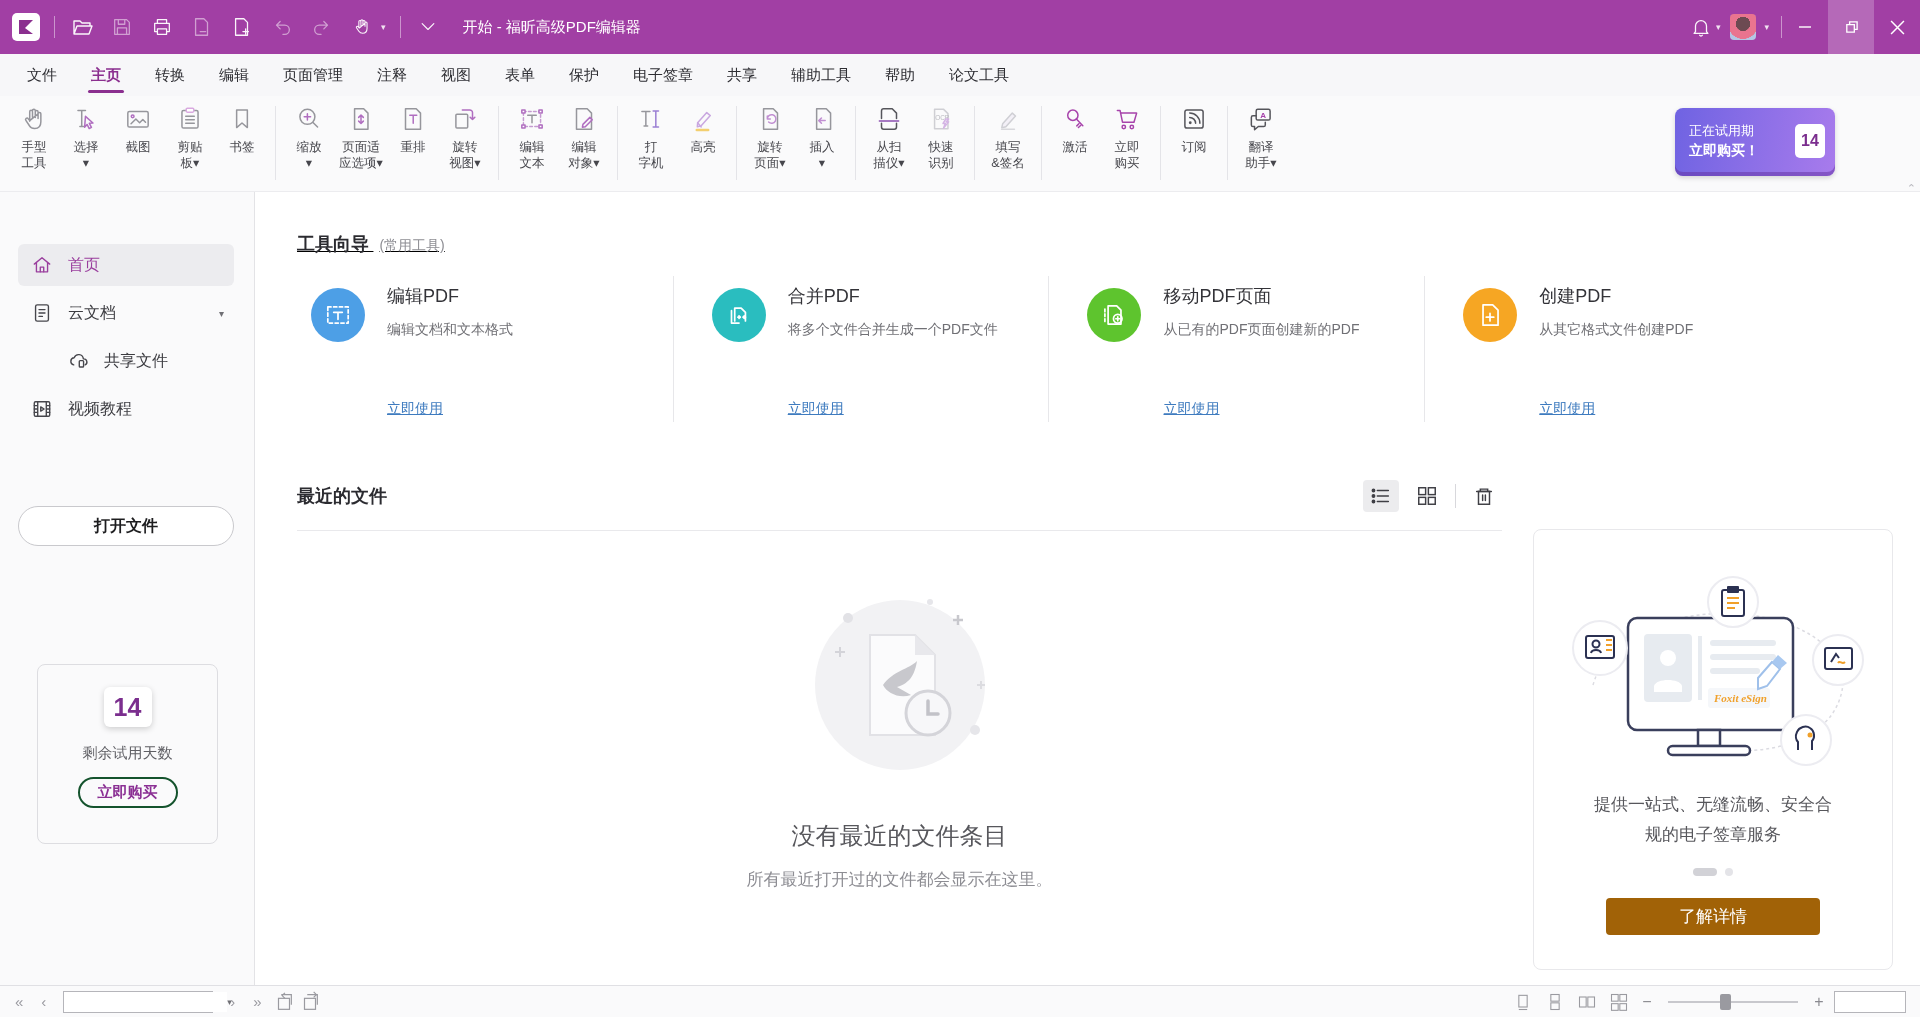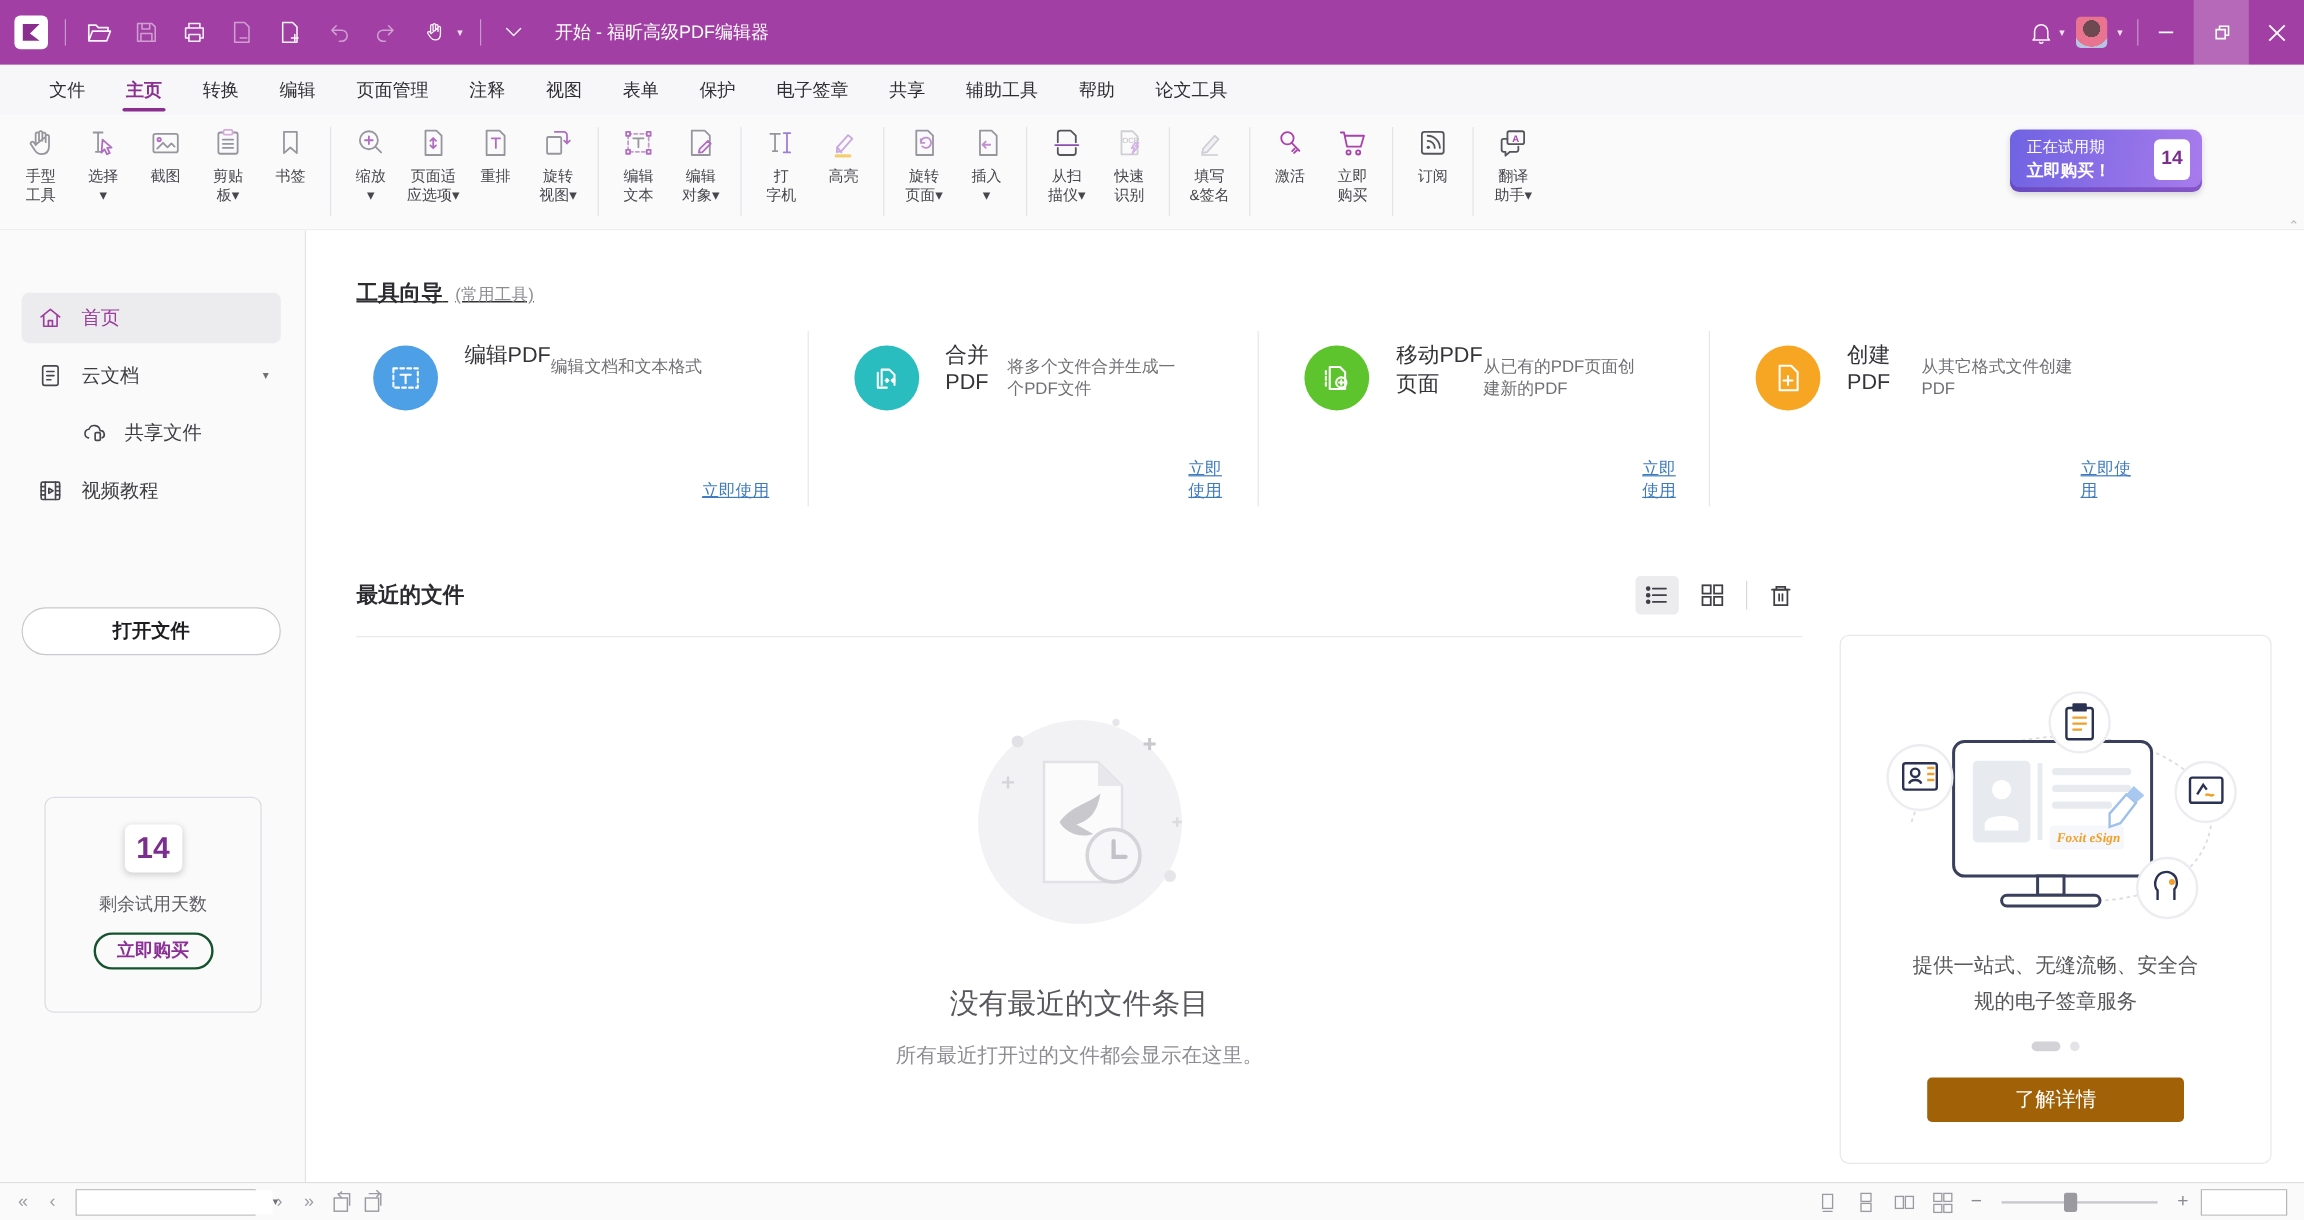--- a/index.html
+++ b/index.html
@@ -25,36 +25,36 @@
   .tb-search input::placeholder { color:rgba(255,255,255,.92); }
   .tb-right { position:absolute; right:0; top:0; height:54px; display:flex; align-items:center; }
   .avatar { width:26px; height:26px; border-radius:4px;
     background:radial-gradient(circle at 50% 38%, #6d4a52 0 34%, #e9748f 35% 72%, #b4c6e4 73%); }
   .win-btn { width:46px; height:54px; display:flex; align-items:center; justify-content:center; color:#fff; }
   .win-btn.max { background:rgba(255,255,255,.22); }
   .win-btn svg { stroke:#fff; fill:none; stroke-width:1.4; }
 
   
   .menubar { position:absolute; left:0; top:54px; width:1920px; height:42px; background:#f7f7f9;
-    display:flex; align-items:center; padding-left:24px; }
+    display:flex; align-items:center; padding-left:10px; }
   .menu-item { font-size:15px; color:#2e2e33; padding:0 17px; height:42px; display:flex;
     align-items:center; position:relative; cursor:default; }
   .menu-item.active { color:#8b2f8f; font-weight:bold; }
   .menu-item.active::after { content:""; position:absolute; left:14px; right:14px; bottom:3px;
     height:3px; background:#8b2f8f; border-radius:2px; }
 
   
   .ribbon { position:absolute; left:0; top:96px; width:1920px; height:96px; background:#fafafb;
     border-bottom:1px solid #ececef; display:flex; align-items:flex-start; padding:8px 0 0 8px; }
   .rbtn { min-width:52px; padding:0 3px; display:flex; flex-direction:column; align-items:center; gap:5px; }
   .rbtn .rlabel { font-size:12.5px; line-height:16px; color:#46464c; text-align:center; white-space:pre-line; }
   .rbtn svg { display:block; }
   .rsep { width:1px; height:74px; background:#e4e4e8; margin:2px 7px 0 7px; flex:none; }
 
-  .trial-badge { position:absolute; right:85px; top:108px; width:160px; height:52px; border-radius:8px;
+  .trial-badge { position:absolute; right:85px; top:108px; width:160px; height:68px; border-radius:8px;
     background:linear-gradient(100deg,#6f63e2,#a87bec); box-shadow:inset 0 -4px 0 rgba(98,48,160,.5), 0 2px 5px rgba(0,0,0,.15);
     display:flex; align-items:center; padding:0 10px 2px 14px; color:#fff; }
   .trial-badge .tlines { flex:1; }
   .trial-badge .t1 { font-size:13px; }
   .trial-badge .t2 { font-size:14px; font-weight:bold; margin-top:2px; }
   .trial-badge .tdays { width:30px; height:34px; background:#fff; border-radius:5px; color:#7b2e8e;
     font-weight:bold; font-size:16px; display:flex; align-items:center; justify-content:center; }
 
   .scroll-hint { position:absolute; right:4px; top:182px; color:#b9b9bf; font-size:11px; }
 
@@ -86,21 +86,21 @@
   .content { position:absolute; left:255px; top:192px; width:1665px; height:793px; background:#fff; }
   .sec-tools { position:absolute; left:42px; top:40px;text-decoration:underline; }
   .sec-title { font-size:18px; font-weight:bold; color:#2b2b30; display:inline; }
   .sec-sub { font-size:14px; color:#8d8d93; margin-left:6px; }
   .cards { position:absolute; left:42px; top:84px; width:1503px; display:flex; }
   .card { width:376px; padding:8px 18px 0 14px; display:flex; gap:22px; height:146px; position:relative; }
   .card + .card { border-left:1px solid #e7e7ea; padding-left:38px; }
   .card .circ { width:54px; height:54px; border-radius:50%; flex:none; display:flex;
     align-items:center; justify-content:center; margin-top:4px; }
   .card .circ svg { stroke:#fff; fill:none; stroke-width:1.6; stroke-linecap:round; stroke-linejoin:round; }
-  .card .ct { display:flex; flex-direction:row; height:100%; }
+  .card .ct { display:flex; flex-direction:column; height:100%; }
   .card .ct .t { font-size:18px; color:#333338; }
   .card .ct .d { font-size:14px; color:#707075; margin-top:13px; }
   .card .ct .use { margin-top:auto; margin-bottom:4px; font-size:14px; color:#3e7bbf; text-decoration:underline; }
 
   .recent-head { position:absolute; left:42px; top:288px; width:1205px; display:flex; align-items:center; }
   .recent-title { font-size:18px; font-weight:bold; color:#2b2b30; }
   .rh-icons { margin-left:auto; display:flex; align-items:center; gap:10px; }
   .rh-btn { width:36px; height:32px; border-radius:4px; display:flex; align-items:center; justify-content:center; }
   .rh-btn.sel { background:#ececee; }
   .rh-btn svg { stroke:#3f3f45; fill:none; stroke-width:1.6; stroke-linecap:round; }

